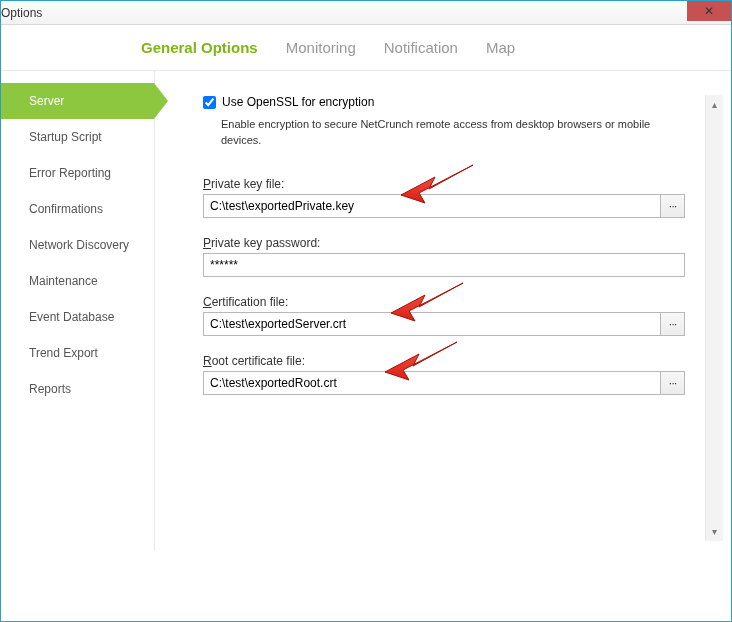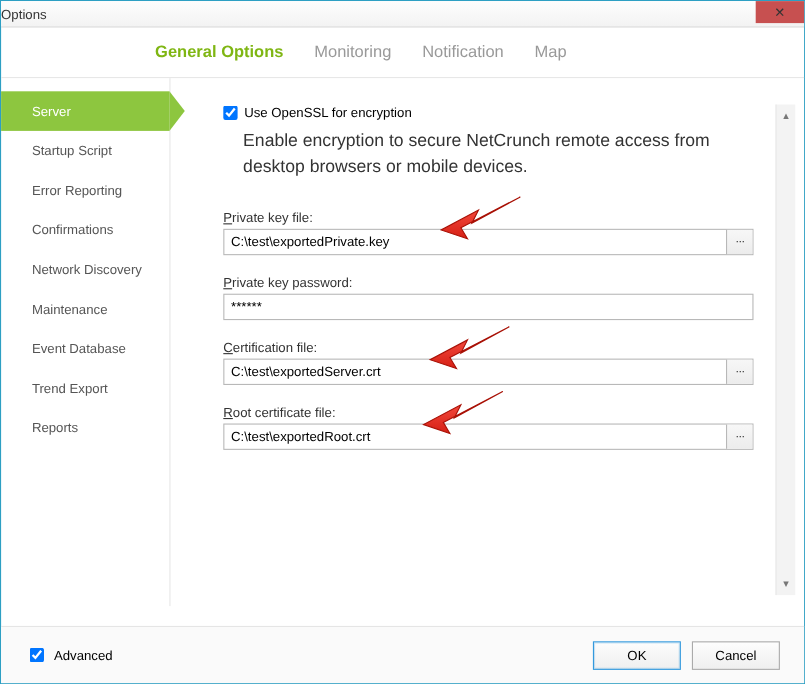--- a/index.html
+++ b/index.html
@@ -102,21 +102,21 @@
   }
   .checkbox-row {
     display: flex;
     align-items: center;
     gap: 6px;
     margin-bottom: 8px;
   }
   .checkbox-row input { margin:0; }
   .desc {
     margin: 0 16px 28px 18px;
-    font-size: 16px;
+    font-size: 11px;
     color: #333;
     line-height: 1.45;
   }
   .field {
     margin: 0 16px 18px 0;
     position: relative;
   }
   .field-label {
     font-size: 12px;
     color: #333;
@@ -321,24 +321,14 @@
 
       </div>
       <div class="scrollbar">
         <span>▴</span>
         <span>▾</span>
       </div>
     </div>
 
   </div>
 
-  <div class="footer">
-    <label class="adv">
-      <input type="checkbox" checked="" style="">
-      <span>Advanced</span>
-    </label>
-    <div class="footer-buttons">
-      <button class="btn primary">OK</button>
-      <button class="btn">Cancel</button>
-    </div>
-  </div>
 
 </div>
 
 </body></html>

